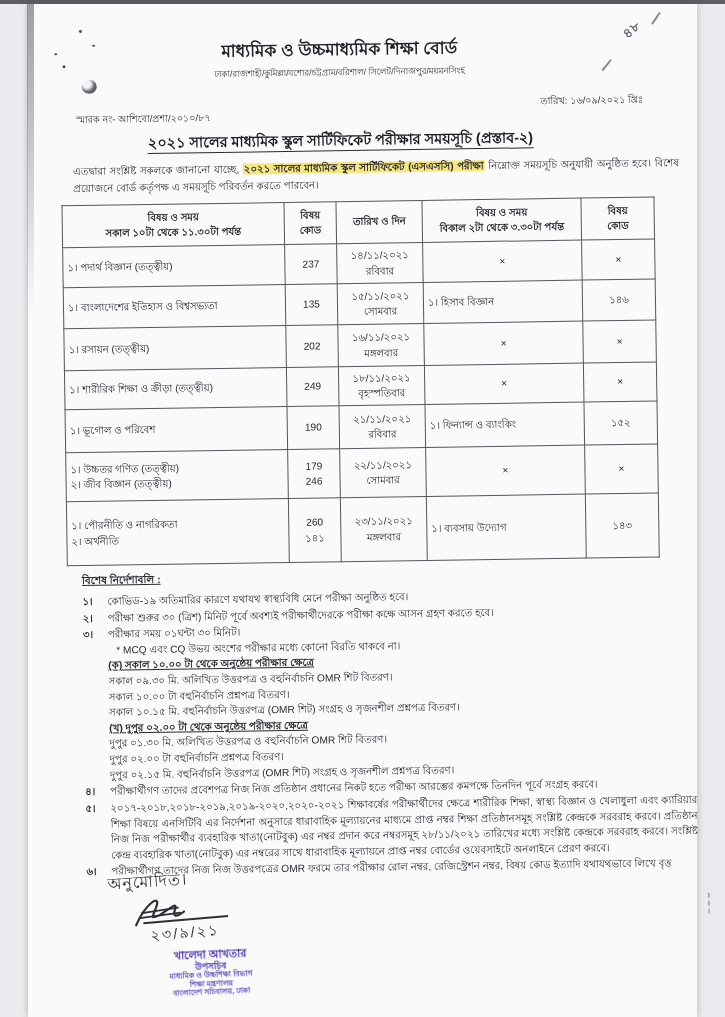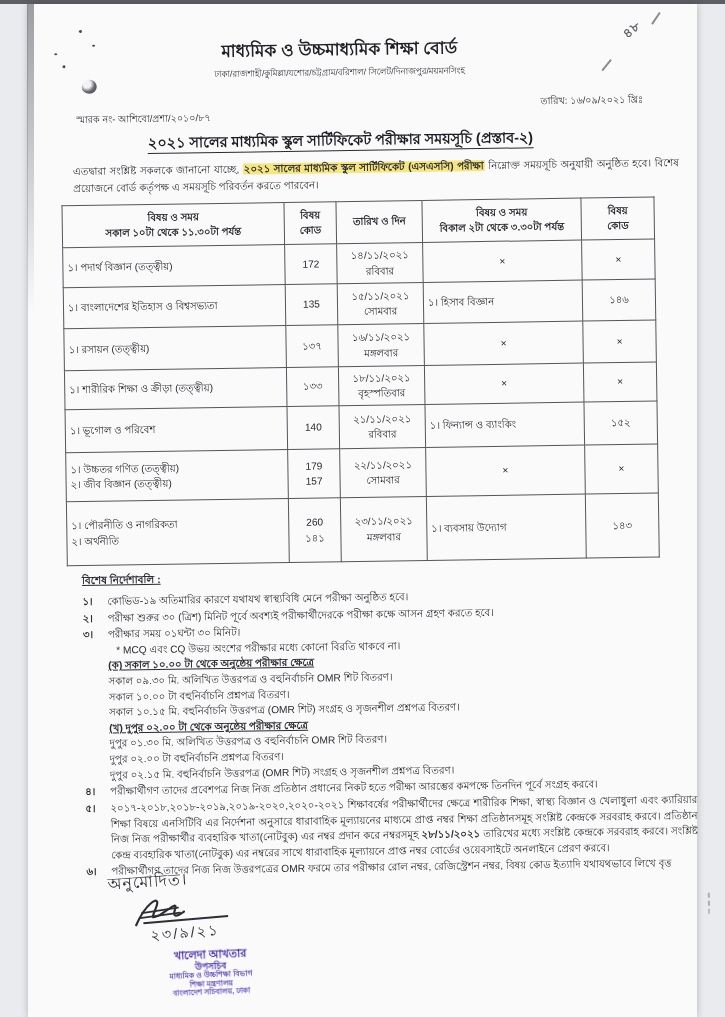--- a/index.html
+++ b/index.html
@@ -49,21 +49,21 @@
   
   .instructions{position:absolute;left:55px;top:569px;width:612px;font-size:10.2px;color:#2b2b31;}
   .inst-head{font-weight:bold;text-decoration:underline;margin-bottom:4px;font-size:10.4px;}
   .inst-item{display:flex;align-items:flex-start;margin-bottom:1px;}
   .inst-num{width:25px;flex:0 0 25px;font-weight:bold;line-height:1.53;}
   .inst-body{flex:1;line-height:1.53;}
   .inst-line{min-height:15px;}
   .inst-line.justify{text-align:justify;}
   .inst-line.bold-underline{font-weight:bold;text-decoration:underline;}
   .inst-line.star{padding-left:8px;}
-  .seg-b{font-weight:bold;}
+  .seg-b{font-weight:normal;}
 
   
   .approved{position:absolute;left:76px;top:866px;font-size:16px;color:#2e2e35;transform:rotate(-3deg);letter-spacing:1px;}
   .signature{position:absolute;left:98px;top:888px;}
   .sig-date{position:absolute;left:112px;top:916px;font-size:14.5px;color:#2e2e35;transform:rotate(-4deg);border-top:2px solid #2e2e35;padding:1px 10px 0 6px;letter-spacing:2px;}
   .stamp{
     position:absolute;left:88px;top:946px;width:180px;text-align:center;
     transform:rotate(-1.5deg);filter:blur(.35px);line-height:1.15;
   }
   .stamp .s0{font-size:11px;font-weight:bold;}
@@ -144,21 +144,21 @@
             <div>কোড</div>
           </th>
         </tr>
       </thead>
       <tbody>
           <tr style="height: 40px;">
             <td class="subj">
               <div>১। পদার্থ বিজ্ঞান (তত্ত্বীয়)</div>
             </td>
             <td class="code">
-              <div>172</div>
+              <div>237</div>
             </td>
             <td class="datec">
               <div>১৪/১১/২০২১</div>
               <div>রবিবার</div>
             </td>
             <td class="cross">
               <div>×</div>
             </td>
             <td class="code">
               <div>×</div>
@@ -180,77 +180,77 @@
             </td>
             <td class="code">
               <div>১৪৬</div>
             </td>
           </tr>
           <tr style="height: 42px;">
             <td class="subj">
               <div>১। রসায়ন (তত্ত্বীয়)</div>
             </td>
             <td class="code">
-              <div>১৩৭</div>
+              <div>202</div>
             </td>
             <td class="datec">
               <div>১৬/১১/২০২১</div>
               <div>মঙ্গলবার</div>
             </td>
             <td class="cross">
               <div>×</div>
             </td>
             <td class="code">
               <div>×</div>
             </td>
           </tr>
           <tr style="height: 39px;">
             <td class="subj">
               <div>১। শারীরিক শিক্ষা ও ক্রীড়া (তত্ত্বীয়)</div>
             </td>
             <td class="code">
-              <div>১৩৩</div>
+              <div>249</div>
             </td>
             <td class="datec">
               <div>১৮/১১/২০২১</div>
               <div>বৃহস্পতিবার</div>
             </td>
             <td class="cross">
               <div>×</div>
             </td>
             <td class="code">
               <div>×</div>
             </td>
           </tr>
           <tr style="height: 43px;">
             <td class="subj">
               <div>১। ভূগোল ও পরিবেশ</div>
             </td>
             <td class="code">
-              <div>140</div>
+              <div>190</div>
             </td>
             <td class="datec">
               <div>২১/১১/২০২১</div>
               <div>রবিবার</div>
             </td>
             <td class="subj">
               <div>১। ফিন্যান্স ও ব্যাংকিং</div>
             </td>
             <td class="code">
               <div>১৫২</div>
             </td>
           </tr>
           <tr style="height: 49px;">
             <td class="subj">
               <div>১। উচ্চতর গণিত (তত্ত্বীয়)</div>
               <div>২। জীব বিজ্ঞান (তত্ত্বীয়)</div>
             </td>
             <td class="code">
               <div>179</div>
-              <div>157</div>
+              <div>246</div>
             </td>
             <td class="datec">
               <div>২২/১১/২০২১</div>
               <div>সোমবার</div>
             </td>
             <td class="cross">
               <div>×</div>
             </td>
             <td class="code">
               <div>×</div>

